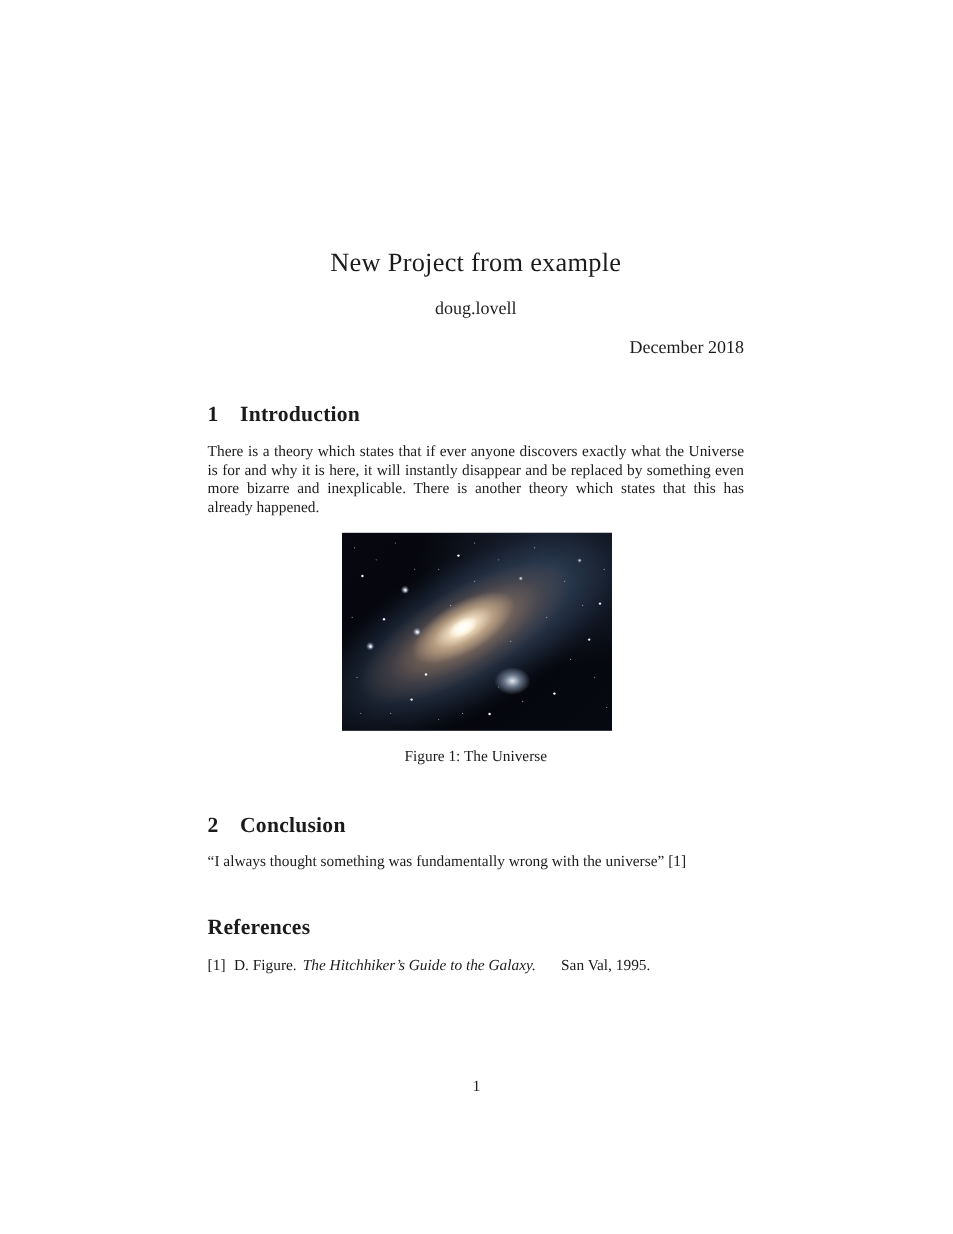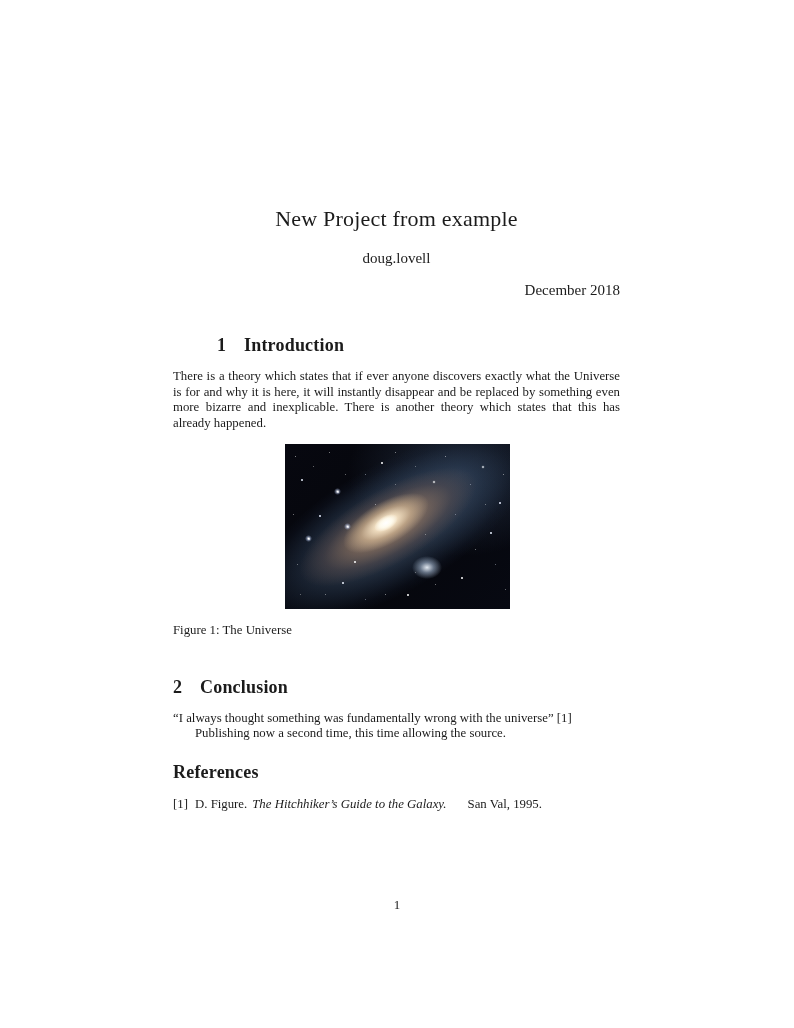--- a/index.html
+++ b/index.html
@@ -12,37 +12,37 @@
     overflow:hidden;
   }
   .abs{position:absolute;}
   .content-left{left:173px;width:447px;}
 
   .doc-title{top:206px;text-align:center;font-size:22px;letter-spacing:.2px;}
   .doc-author{top:250px;text-align:center;font-size:15px;}
   .doc-date{top:282px;text-align:right;font-size:15px;}
 
   .sec-heading{font-size:18px;font-weight:bold;letter-spacing:.2px;}
-  .sec1-heading{top:335px;margin-left:44px;}
+  .sec1-heading{top:335px;}
   .sec2-heading{top:677px;}
   .refs-heading{top:762px;}
   .sec-num{display:inline-block;width:27px;}
 
   .body-text{font-size:12.8px;line-height:15.6px;text-align:justify;}
   .sec1-body{top:369px;}
 
   .sec2-quote{top:711px;font-size:12.8px;line-height:15.3px;}
   .sec2-line2{top:726px;text-indent:22px;font-size:12.8px;line-height:15.3px;}
 
   .ref-entry{top:797px;font-size:12.8px;}
   .ref-label{display:inline-block;width:22px;}
   .ref-authors{margin-right:5px;}
   .ref-title{font-style:italic;margin-right:21px;}
 
-  .fig-caption{top:623px;text-align:left;font-size:12.8px;}
+  .fig-caption{top:623px;text-align:center;font-size:12.8px;}
   .page-number{top:897px;left:0;width:794px;text-align:center;font-size:13px;}
 
   
   .galaxy-img{
     left:285px;top:444px;width:225px;height:165px;
     background:
       radial-gradient(ellipse 150px 110px at 78% 18%, rgba(52,70,96,.55), rgba(0,0,0,0) 75%),
       linear-gradient(135deg,#070810 0%,#05060b 50%,#070912 100%);
     overflow:hidden;
   }
@@ -140,21 +140,20 @@
     <div class="gx gx-glow gx-glow3"></div>
   </div>
 
   <div class="abs content-left fig-caption">Figure 1: The Universe</div>
 
   <div class="abs content-left sec-heading sec2-heading">
     <span class="sec-num">2</span><span>Conclusion</span>
   </div>
 
   <div class="abs content-left sec2-quote">“I always thought something was fundamentally wrong with the universe” [1]</div>
-  <div class="abs content-left sec2-line2">Publishing now a second time, this time allowing the source.</div>
 
   <div class="abs content-left sec-heading refs-heading">References</div>
 
   <div class="abs content-left ref-entry">
     <span class="ref-label">[1]</span><span class="ref-authors">D. Figure.</span><span class="ref-title">The Hitchhiker’s Guide to the Galaxy.</span><span class="ref-publisher">San Val, 1995.</span>
   </div>
 
   <div class="abs page-number">1</div>
 
 </div>

